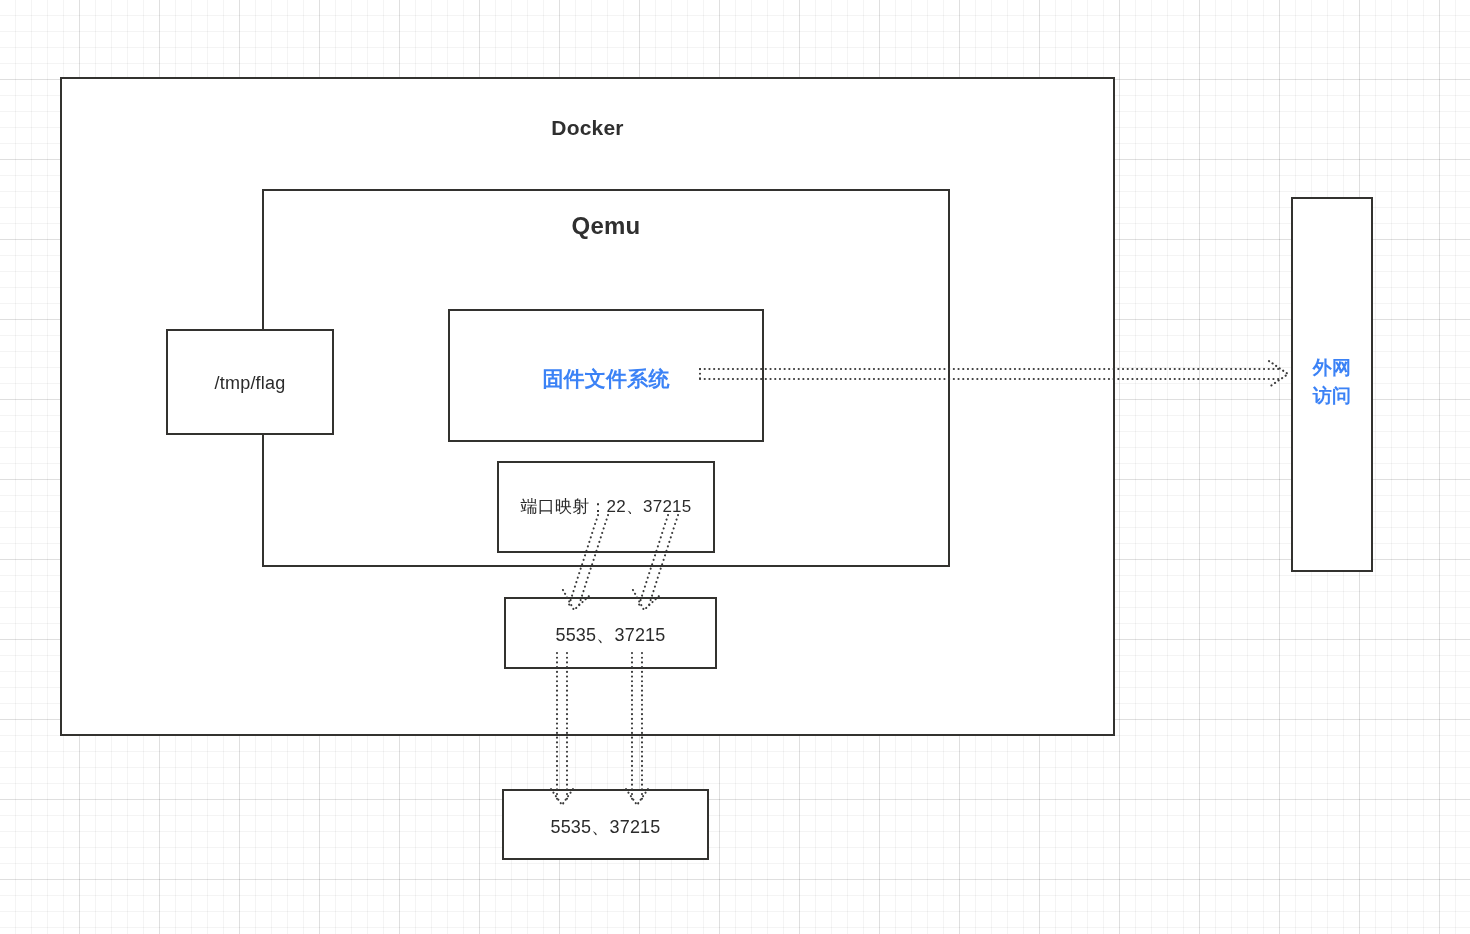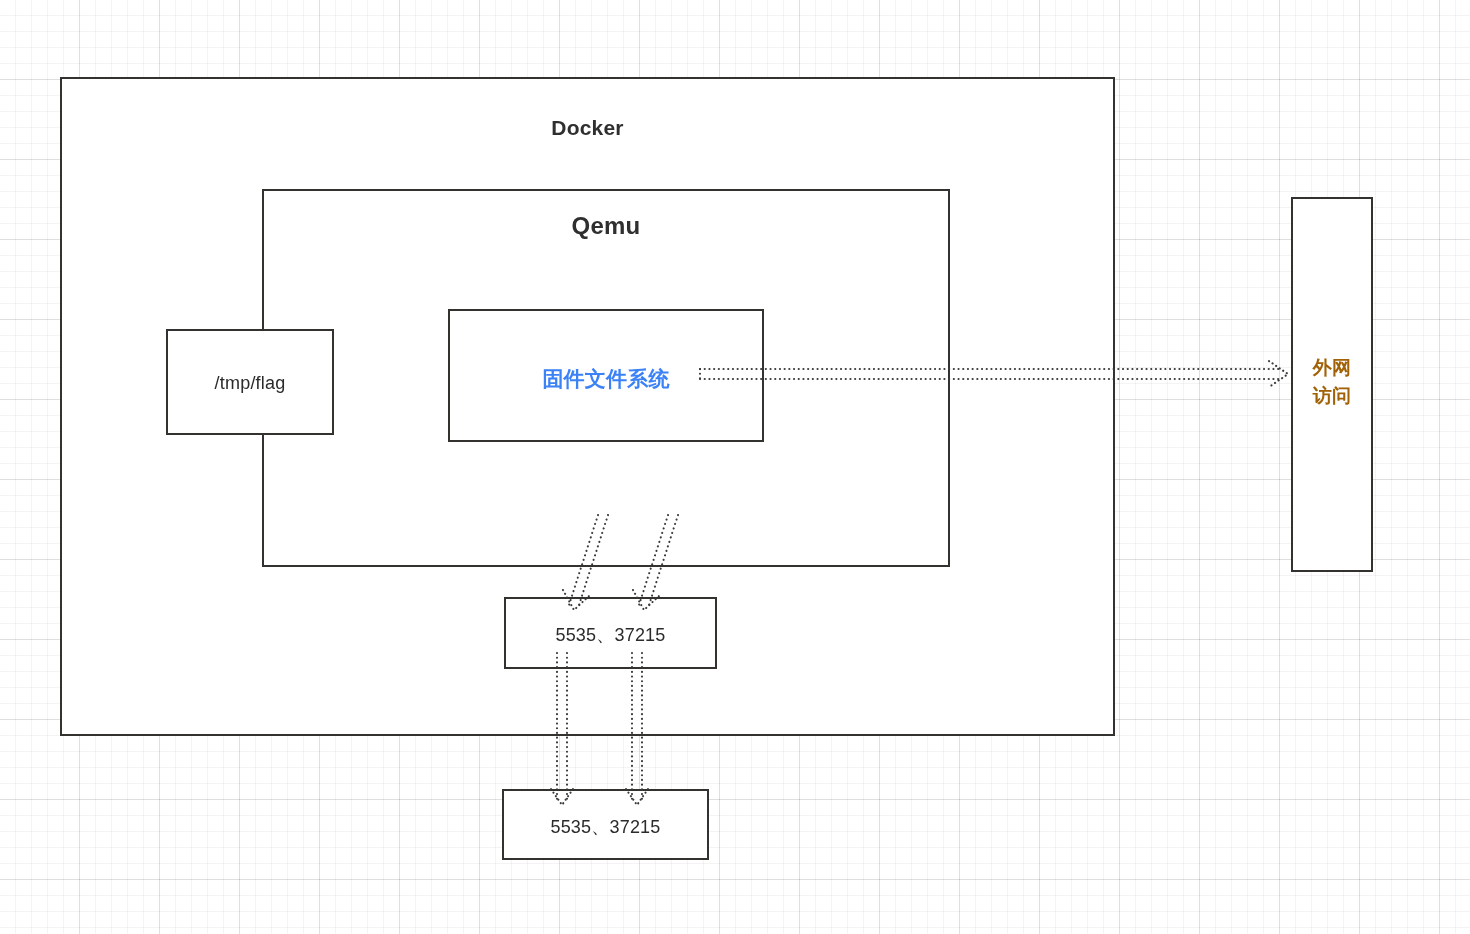--- a/index.html
+++ b/index.html
@@ -68,21 +68,21 @@
   #portmap-box     { left: 497px; top: 461px; width: 218px; height: 92px; z-index: 7; }
   #portmap-box .label { top: 32px; font-size: 17px; }
 
   #hostports-box   { left: 504px; top: 597px; width: 213px; height: 72px; z-index: 7; }
   #hostports-box .label { top: 23px; font-size: 18px; }
 
   #outerports-box  { left: 502px; top: 789px; width: 207px; height: 71px; z-index: 7; }
   #outerports-box .label { top: 23px; font-size: 18px; }
 
   #external-box    { left: 1291px; top: 197px; width: 82px; height: 375px; }
-  #external-box .label { top: 155px; font-size: 19px; font-weight: 700; color: #a16207; }
+  #external-box .label { top: 155px; font-size: 19px; font-weight: 700; color: #3b82f6; }
 
   
   #connectors {
     position: absolute;
     left: 0; top: 0;
     width: 1470px;
     height: 934px;
     pointer-events: none;
     z-index: 9;
   }
@@ -116,20 +116,23 @@
   </div>
 
   <div class="box" id="flag-box">
     <div class="label">/tmp/flag</div>
   </div>
 
   <div class="box" id="firmware-box">
     <div class="label">固件文件系统</div>
   </div>
 
+  <div class="box" id="portmap-box">
+    <div class="label">端口映射：22、37215</div>
+  </div>
 
   <div class="box" id="hostports-box">
     <div class="label">5535、37215</div>
   </div>
 
   <div class="box" id="outerports-box">
     <div class="label">5535、37215</div>
   </div>
 
   <div class="box" id="external-box">

